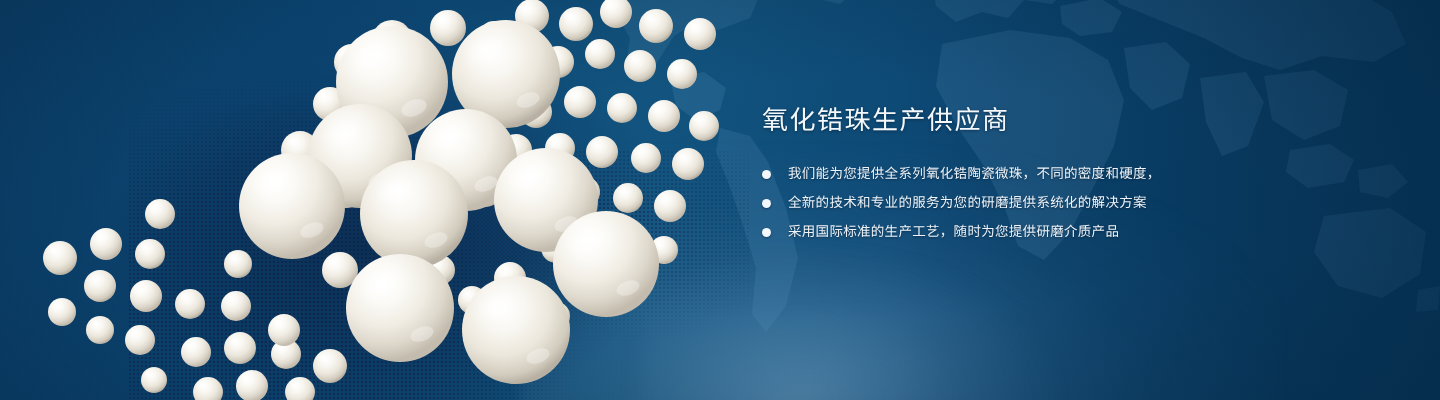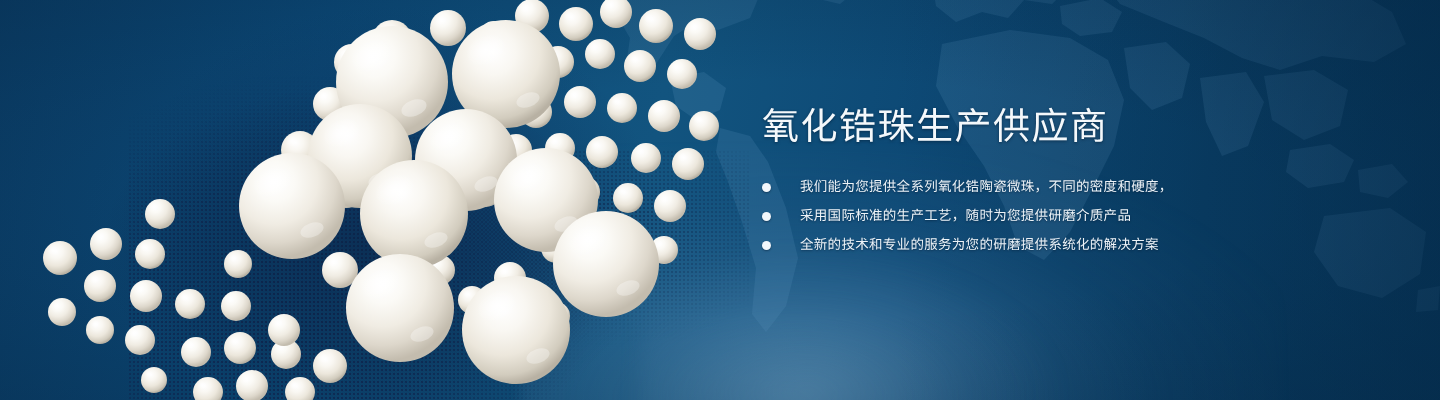--- a/index.html
+++ b/index.html
@@ -139,21 +139,21 @@
   
   .copy {
     position: absolute;
     left: 762px;
     top: 104px;
     width: 470px;
   }
 
   .headline {
     margin: 0;
-    font-size: 37px;
+    font-size: 26px;
     font-weight: 400;
     line-height: 1.25;
     letter-spacing: 1.5px;
     color: #f4f8fb;
     text-shadow: 0 1px 3px rgba(2,24,46,0.55);
     white-space: nowrap;
   }
 
   .points {
     margin: 26px 0 0 0;
@@ -177,21 +177,21 @@
     position: absolute;
     left: 0;
     top: 7px;
     width: 9px;
     height: 9px;
     border-radius: 50%;
     background: #f2f7fb;
     box-shadow: 0 1px 2px rgba(2,22,44,0.45);
   }
 
-  .point-text { display: block; margin-left: 12px; }
+  .point-text { display: block; }
   .point-text-2 { display: block; }
 </style>
 </head>
 <body>
 
 <div class="banner">
 
   <div class="bg-base"></div>
   <div class="bg-glow"></div>
   <div class="bg-glow-2"></div>
@@ -465,24 +465,24 @@
 
     <ul class="points">
 
       <li class="point">
         <span class="bullet-dot"></span>
         <span class="point-text">我们能为您提供全系列氧化锆陶瓷微珠，不同的密度和硬度，</span>
       </li>
 
       <li class="point">
         <span class="bullet-dot"></span>
+        <span class="point-text">全新的技术和专业的服务为您的研磨提供系统化的解决方案</span>
+      </li>
+
+      <li class="point">
+        <span class="bullet-dot"></span>
         <span class="point-text">采用国际标准的生产工艺，随时为您提供研磨介质产品</span>
       </li>
 
-      <li class="point">
-        <span class="bullet-dot"></span>
-        <span class="point-text">全新的技术和专业的服务为您的研磨提供系统化的解决方案</span>
-      </li>
-
     </ul>
   </div>
 
 </div>
 
 </body></html>

